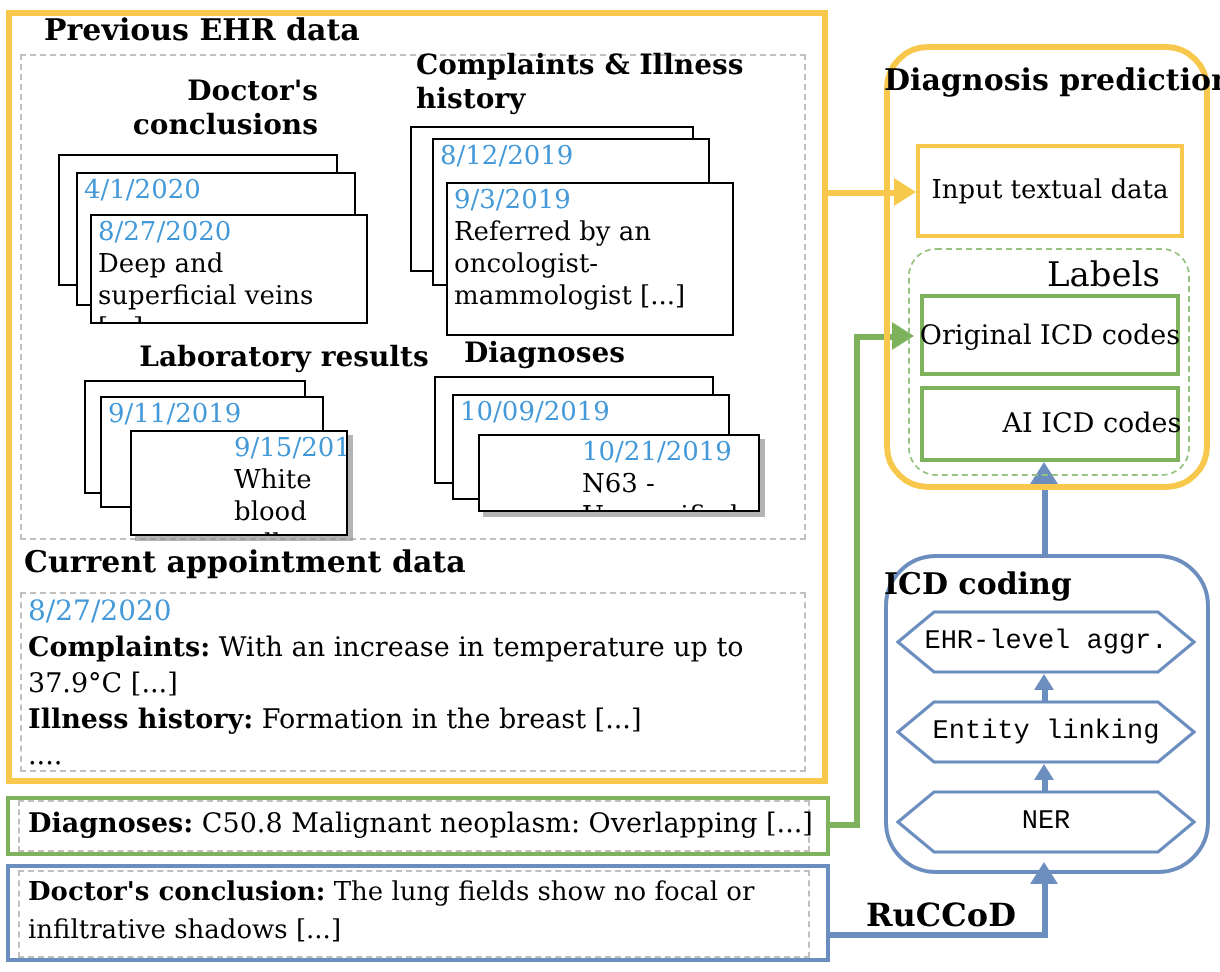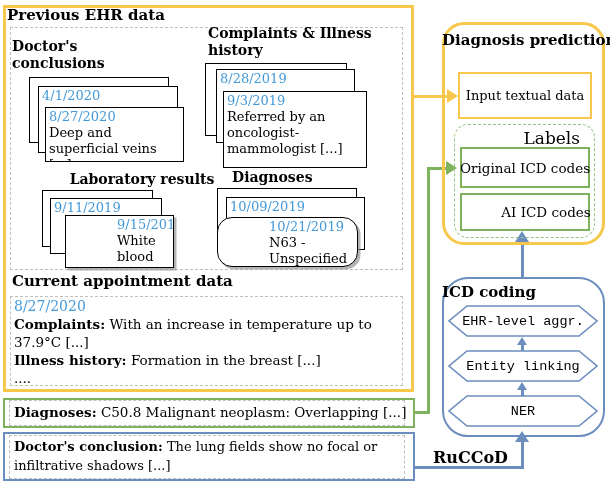--- a/index.html
+++ b/index.html
@@ -54,23 +54,23 @@
   #stack-complaints .front { left:18px; top:28px; width:144px; height:77px; }
 
   #stack-lab        { left:42px;  top:190px; }
   #stack-lab .back  { left:0;    top:0;    width:111px; height:57px; }
   #stack-lab .mid   { left:8px;  top:8px;  width:112px; height:56px; }
   #stack-lab .front { left:23px; top:25px; width:109px; height:53px; }
 
   #stack-diag        { left:217px; top:188px; }
   #stack-diag .back  { left:0;    top:0;    width:140px; height:54px; }
   #stack-diag .mid   { left:9px;  top:9px;  width:139px; height:53px; }
-  #stack-diag .front { left:0; top:29px; width:141px; height:50px;border-radius:15px; }
-
-  .t-doctors    { left:12px;  top:38px;  width:115px; }
+  #stack-diag .front { left:22px; top:29px; width:141px; height:39px; }
+
+  .t-doctors    { left:44px;  top:38px;  width:115px;text-align:right; }
   .t-complaints { left:208px; top:25px;  width:175px; }
   .t-lab        { left:32px;  top:171px; width:220px;text-align:center; }
   .t-diag       { left:232px; top:169px; width:150px; }
 
   
   .appt { left:14px; top:298px; width:390px; }
   .appt-date { color:var(--dateblue); font-size:14px; line-height:17px; }
   .appt-line { font-size:13.5px; line-height:18px; }
 
   
@@ -119,21 +119,21 @@
   .hex1 { top:305px; } .hex2 { top:350px; } .hex3 { top:395px; }
 
   .ruccod { left:433px; top:448px; font-weight:bold; font-size:16px; white-space:nowrap; }
 </style>
 </head>
 <body>
 
 <div class="figure">
 
   <div class="abs ehr-box"></div>
-  <div class="abs h-main" style="left:7px; top:7px;">Previous EHR data</div>
+  <div class="abs h-main" style="left:22px; top:7px;">Previous EHR data</div>
   <div class="abs dashed dash1"></div>
 
   <div class="abs h-stack t-doctors">Doctor's conclusions</div>
   <div class="abs h-stack t-complaints">Complaints &amp; Illness history</div>
   <div class="abs h-stack t-lab">Laboratory results</div>
   <div class="abs h-stack t-diag">Diagnoses</div>
 
   <div class="stack" id="stack-doctors">
     <div class="card back"></div>
     <div class="card mid">
@@ -141,21 +141,21 @@
     </div>
     <div class="card front">
       <span class="date">8/27/2020</span>
       <span class="body">Deep and superficial veins [...]</span>
     </div>
   </div>
 
   <div class="stack" id="stack-complaints">
     <div class="card back"></div>
     <div class="card mid">
-      <span class="date">8/28/2019</span>
+      <span class="date">8/12/2019</span>
     </div>
     <div class="card front">
       <span class="date">9/3/2019</span>
       <span class="body">Referred by an oncologist-mammologist [...]</span>
     </div>
   </div>
 
   <div class="stack" id="stack-lab">
     <div class="card back"></div>
     <div class="card mid">

